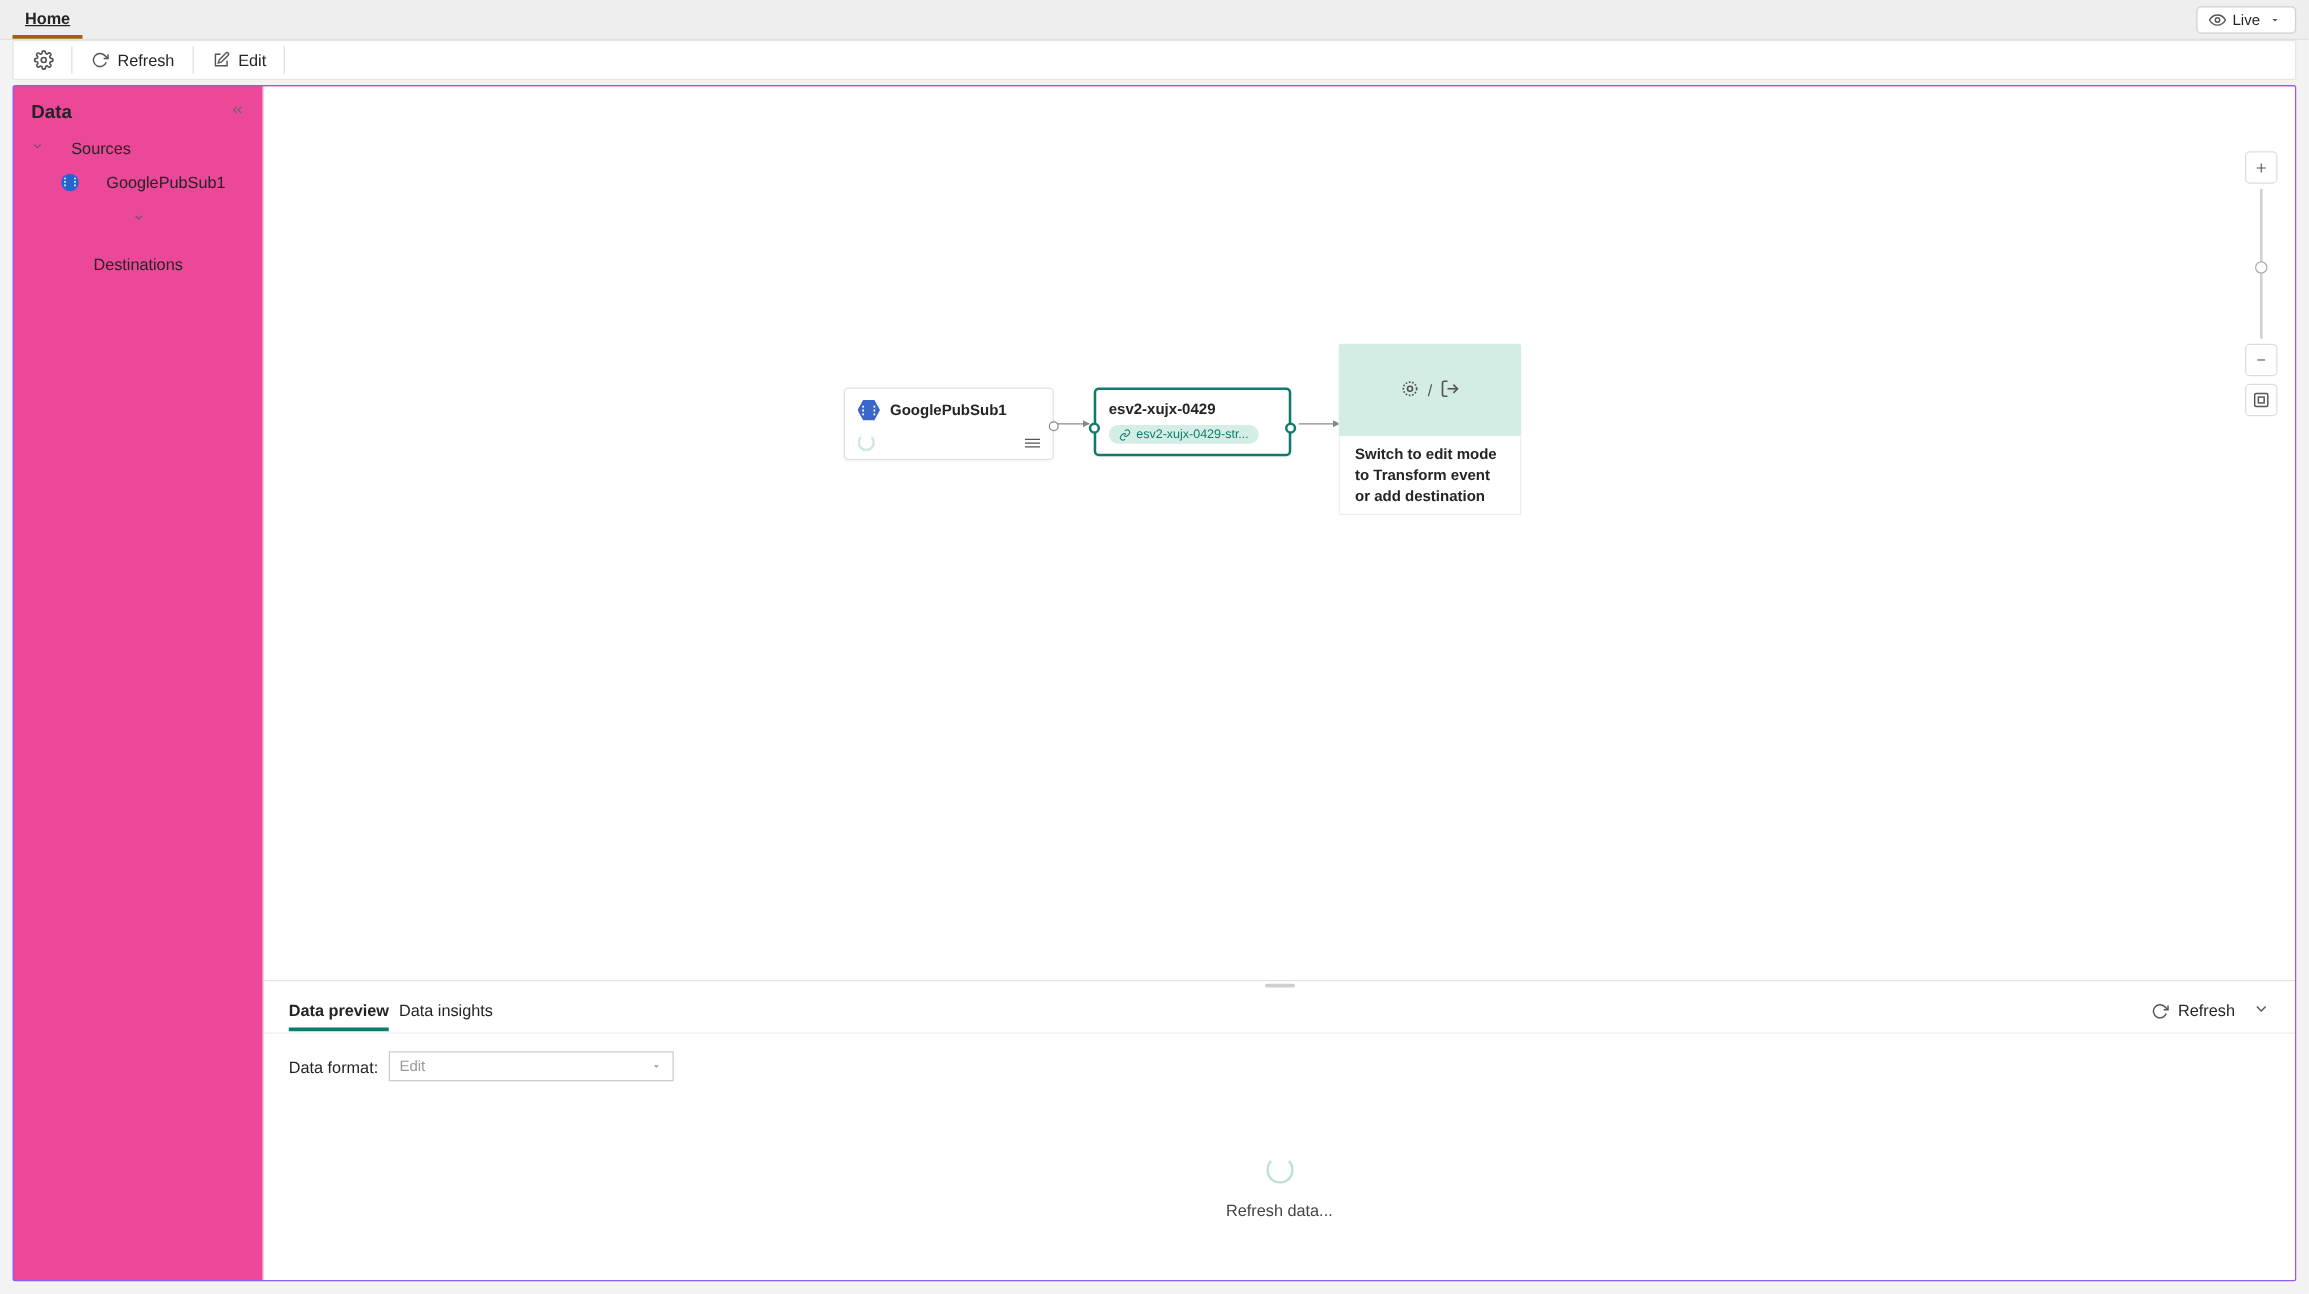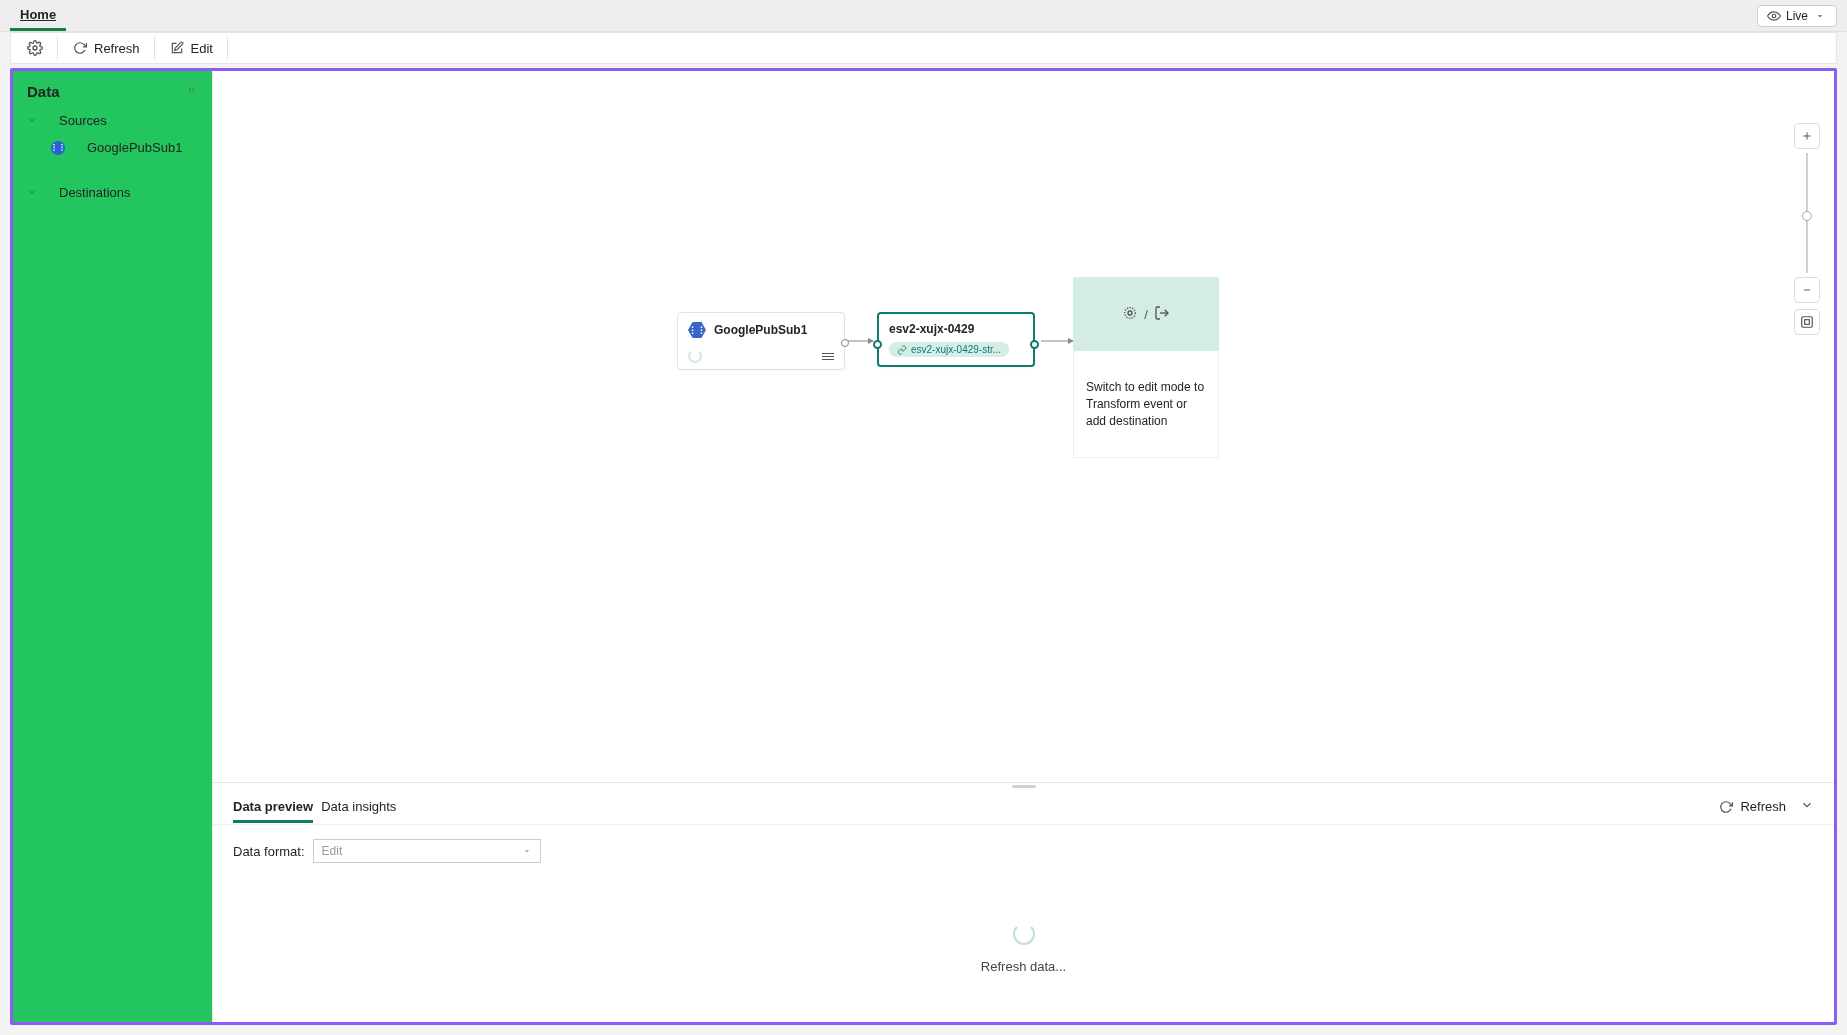--- a/index.html
+++ b/index.html
@@ -3,32 +3,32 @@
 <meta charset="utf-8">
 <style>
   * { box-sizing: border-box; margin: 0; padding: 0; font-family: "Segoe UI", Arial, sans-serif; }
   body { background: #f3f3f3; font-size: 13px; color: #242424; }
   .app { display: flex; flex-direction: column; width: 1847px; height: 1035px; background: #f3f3f3; }
   
   
   .tab-bar { height: 32px; display: flex; align-items: flex-end; padding: 0 10px; justify-content: space-between; background:#eeeeee; border-bottom:1px solid #e0e0e0;}
   .tabs { display: flex; align-items: flex-end; height:100%;}
   .tab { padding: 6px 10px 6px; font-size: 13px; cursor: pointer; position:relative;}
-  .tab.active { font-weight: 600; border-bottom: 3px solid #15803d; text-decoration: underline; }
+  .tab.active { font-weight: 600; border-bottom: 3px solid #a16207; text-decoration: underline; }
   .live-pill { display:flex; align-items:center; gap:4px; border:1px solid #d0d0d0; background:#fff; border-radius:4px; padding:2px 8px; font-size:12px; margin-bottom:4px;}
   .eye-icon, .caret-icon { display:inline-flex; }
   
   
   .toolbar { height: 32px; background: #ffffff; border: 1px solid #e5e5e5; display: flex; align-items: center; padding: 0 6px; gap: 0; border-radius:2px; margin:0 10px 4px 10px;}
   .toolbar-btn { display:flex; align-items:center; gap:6px; padding:4px 10px; font-size:13px; cursor:pointer; border-radius:3px; }
   .toolbar-sep { width:1px; height:22px; background:#e0e0e0; margin:0 4px;}
   .icon { width:16px; height:16px; display:inline-flex; align-items:center; justify-content:center; }
   
   
-  .main-area { flex:1; display:flex; background:#22c55e; border:3px solid #8b5cf6; margin:0 10px 10px 10px; border-radius:2px; overflow:hidden;}
+  .main-area { flex:1; display:flex; background:#ec4899; border:1px solid #8b5cf6; margin:0 10px 10px 10px; border-radius:2px; overflow:hidden;}
   
   
   .sidebar { width: 200px; border-right:1px solid #e8e8e8; display:flex; flex-direction:column; padding:12px 0; position:relative;}
   .sidebar-header { display:flex; justify-content:space-between; align-items:center; padding:0 14px 10px 14px;}
   .sidebar-title { font-weight:600; font-size:15px;}
   .collapse-btn { cursor:pointer; color:#666; font-size:12px;}
   .tree-item { display:flex; align-items:center; gap:22px; padding:3px 14px; font-size:13px; cursor:pointer;}
   .tree-item.sub { padding-left: 38px;}
   .chevron { font-size:10px; transform:rotate(0deg); display:inline-block; }
   .blue-dot { width:14px; height:14px; border-radius:50%; background:#2564cf; display:flex; align-items:center; justify-content:center; color:#fff; font-size:8px; font-weight:bold;}
@@ -45,21 +45,21 @@
   .spinner-sm { width:14px; height:14px; border:2px solid #d0e8e2; border-top-color:transparent; border-radius:50%; animation:spin 1s linear infinite;}
   .lines-icon { width:12px; display:flex; flex-direction:column; gap:2px;}
   .lines-icon span{ height:1px; background:#555; display:block; }
   
   .node-mid { left:664px; top:241px; width:158px; border:2px solid #0f7b6c; padding:8px 10px;}
   .node-mid .title { font-size:12px; font-weight:600;}
   .chip { margin-top:6px; background:#d4ede6; border-radius:9px; padding:2px 8px; font-size:10px; color:#0f7b6c; display:flex; align-items:center; gap:4px; width:fit-content; max-width:100%; overflow:hidden; text-overflow:ellipsis; white-space:nowrap;}
   
   .node-dest { left:860px; top:206px; width:146px; height:148px; border:none; box-shadow:none;}
   .dest-top { height:74px; background:#d4ede4; border-radius:2px; display:flex; align-items:center; justify-content:center; gap:6px; color:#555;}
-  .dest-bottom { padding:28px 12px; font-size:12px; font-weight:400; line-height:1.4; background:#fff; border:1px solid #eee; border-top:none;}
+  .dest-bottom { padding:6px 12px; font-size:12px; font-weight:700; line-height:1.4; background:#fff; border:1px solid #eee; border-top:none;}
   
   .port { position:absolute; width:8px; height:8px; border-radius:50%; background:#fff; border:1px solid #888;}
   .port.green { border-color:#0f7b6c; background:#fff; border-width:2px; width:9px; height:9px;}
   
   .edge { position:absolute; pointer-events:none; }
 
   
   .zoom-controls { position:absolute; right:14px; top:52px; display:flex; flex-direction:column; align-items:center; gap:0;}
   .zoom-btn { width:26px; height:26px; border:1px solid #ddd; background:#fff; border-radius:4px; display:flex; align-items:center; justify-content:center; font-size:14px; cursor:pointer; color:#555;}
   .zoom-track { width:2px; height:120px; background:#d0d0d0; position:relative; margin:4px 0;}
@@ -163,21 +163,21 @@
           <svg width="10" height="10" viewBox="0 0 24 24" fill="none" stroke="#555" stroke-width="2">
               <polyline points="6 9 12 15 18 9"></polyline>
             </svg>
         </span>
         <span>Sources</span>
       </div>
       <div class="tree-item sub" style="margin-top:6px;">
         <span class="blue-dot">⋮⋮</span>
         <span>GooglePubSub1</span>
       </div>
-      <div class="tree-item" style="margin-top:24px;">
+      <div class="tree-item" style="margin-top:10px;flex-direction:column;">
         <span class="chevron">
           <svg width="10" height="10" viewBox="0 0 24 24" fill="none" stroke="#555" stroke-width="2">
               <polyline points="6 9 12 15 18 9"></polyline>
             </svg>
         </span>
         <span>Destinations</span>
       </div>
     </div>
 
     <div class="canvas-wrap">

